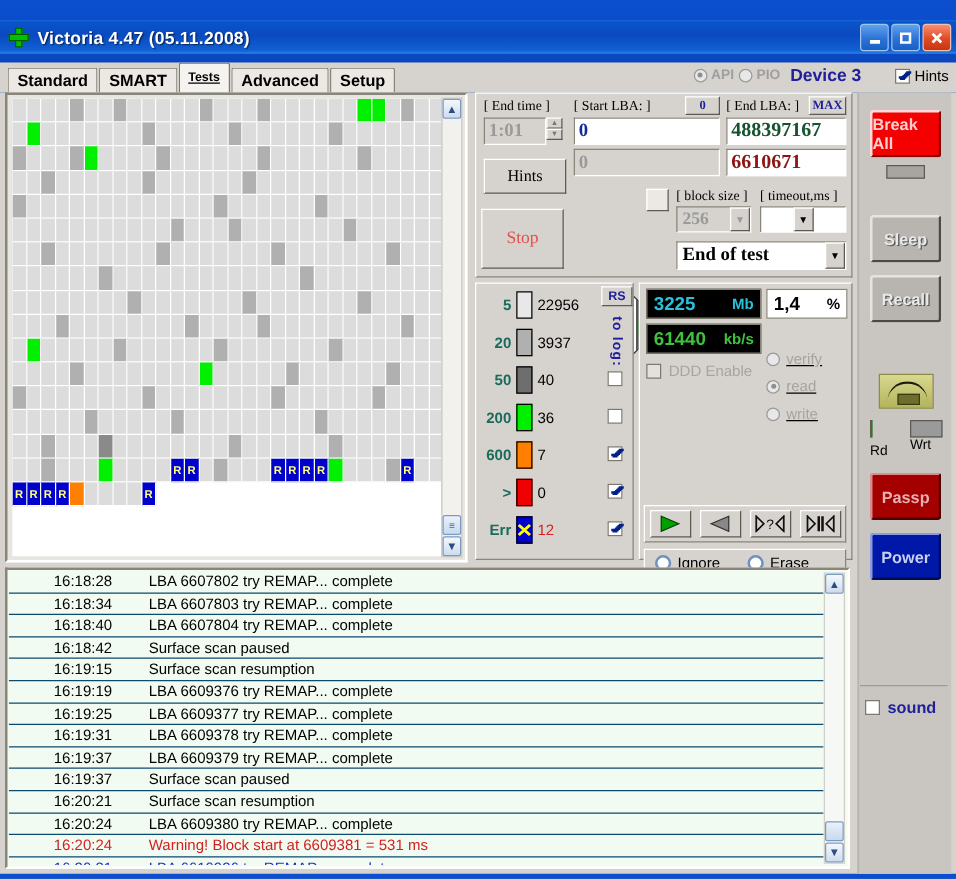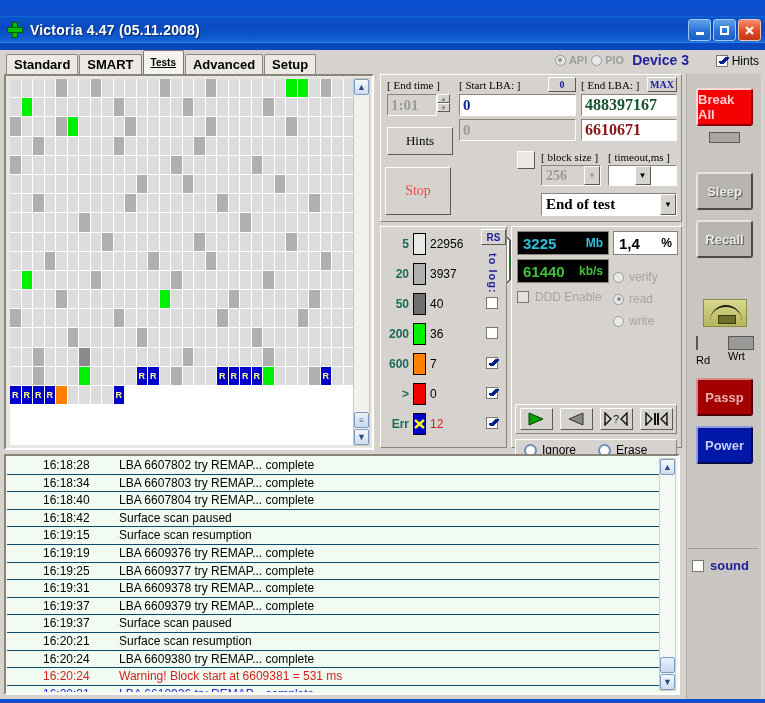--- a/index.html
+++ b/index.html
@@ -936,21 +936,21 @@
     <div class="lcd" style="left:517px;top:185px;width:92px;height:24px;">
       <span class="v" style="color:#3ec23e;">61440</span>
       <span class="u" style="color:#3ec23e;">kb/s</span>
     </div>
 
     <div style="position:absolute;left:517px;top:216px;display:flex;align-items:center;gap:6px;">
       <span class="cbx dis"></span>
       <span style="font-size:12px;color:#a7a49f;">DDD Enable</span>
     </div>
 
-    <div class="modebox" style="left:613px;top:192px;">
+    <div class="modebox" style="left:613px;top:202px;text-decoration:underline;">
       <div class="mrow">
         <span class="radio"></span>
         <span>verify</span>
       </div>
       <div class="mrow">
         <span class="radio on"></span>
         <span>read</span>
       </div>
       <div class="mrow">
         <span class="radio"></span>

